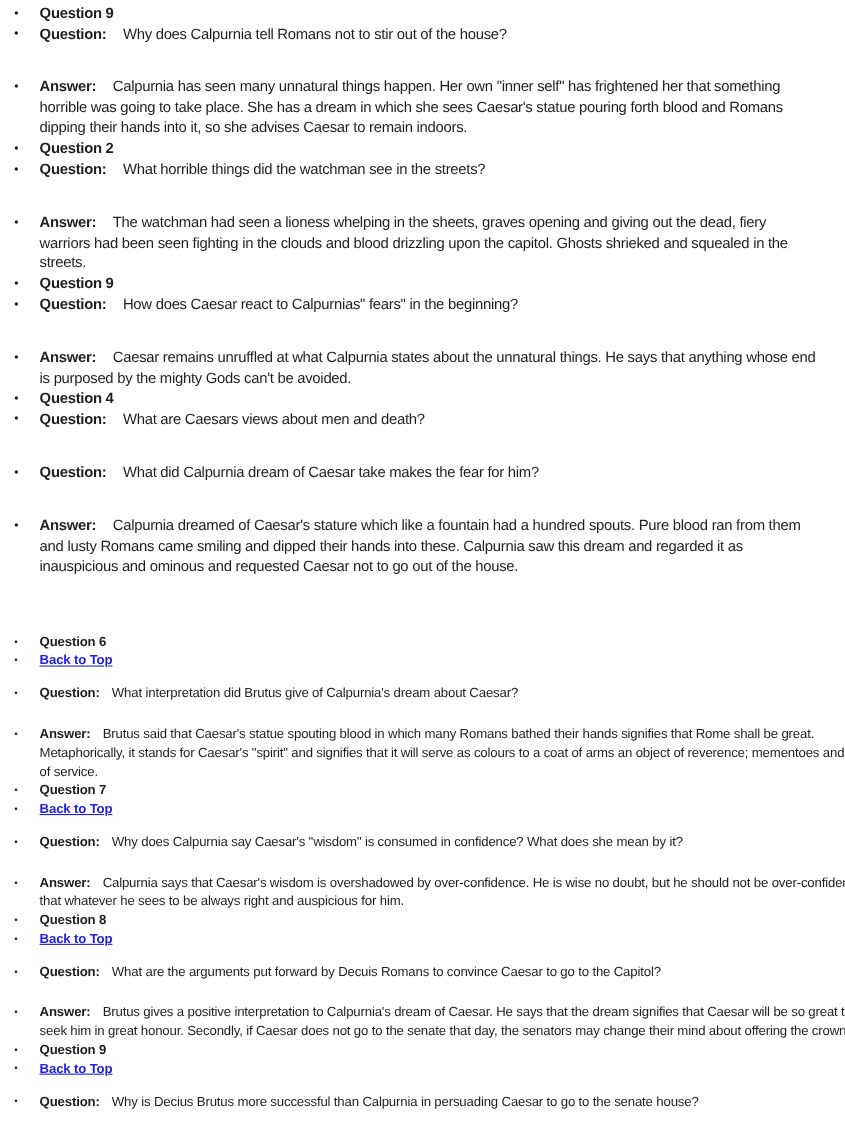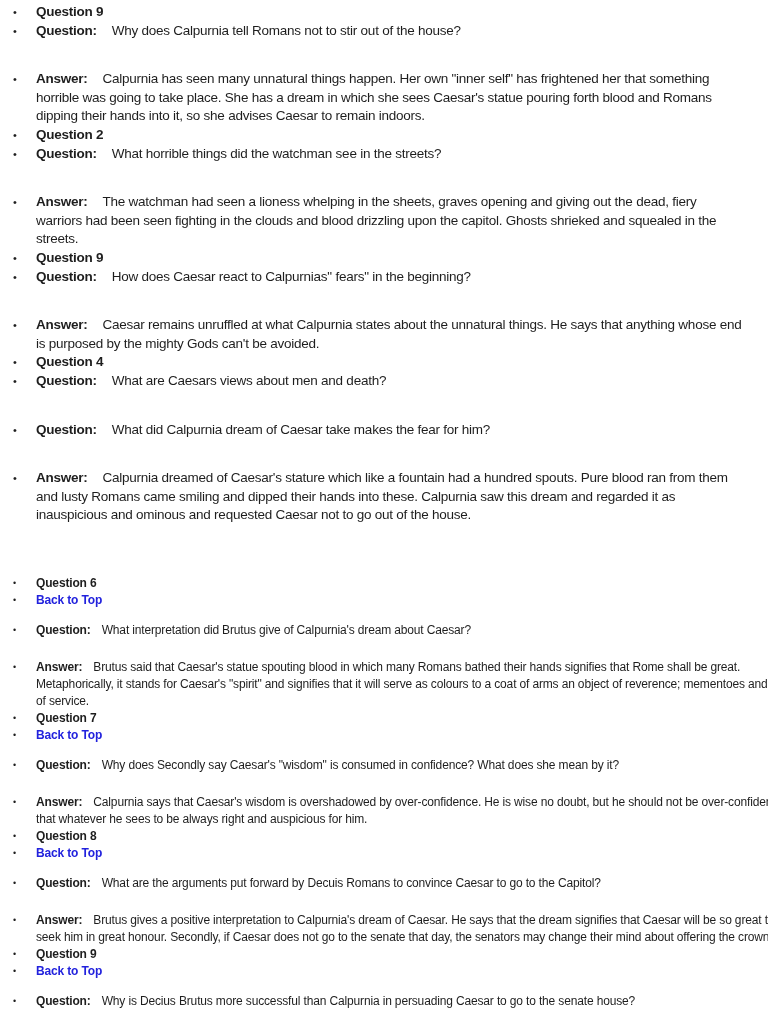--- a/index.html
+++ b/index.html
@@ -34,20 +34,21 @@
   }
   .sec-top .bullet { font-size: 11px; }
   .sec-bottom .bullet { font-size: 9px; }
 
   .kind-heading b, .label { font-weight: 700; }
   .sec-top .label { margin-right: 15px; }
   .sec-bottom .label { margin-right: 11px; }
 
   a.backtop {
     font-weight: 700;
+    text-decoration: underline;
     cursor: pointer;
   }
 </style>
 </head>
 <body style="background: rgb(255, 255, 255); color: rgb(30, 30, 30);">
 
 <main id="doc">
     <section class="sec sec-top">
       <div class="item kind-heading"><span class="bullet">•</span><b>Question 9</b></div>
       <div class="item kind-qa"><span class="bullet">•</span><b class="label">Question:</b><span class="txt">Why does Calpurnia tell Romans not to stir out of the house?</span></div>
@@ -63,21 +64,21 @@
       <div class="item kind-qa" style="margin-top: 30px;"><span class="bullet">•</span><b class="label">Question:</b><span class="txt">What did Calpurnia dream of Caesar take makes the fear for him?</span></div>
       <div class="item kind-qa" style="margin-top: 30px;"><span class="bullet">•</span><b class="label">Answer:</b><span class="txt">Calpurnia dreamed of Caesar's stature which like a fountain had a hundred spouts. Pure blood ran from them and lusty Romans came smiling and dipped their hands into these. Calpurnia saw this dream and regarded it as inauspicious and ominous and requested Caesar not to go out of the house.</span></div>
     </section>
     <section class="sec sec-bottom">
       <div class="item kind-heading"><span class="bullet">•</span><b>Question 6</b></div>
       <div class="item kind-link"><span class="bullet">•</span><a class="backtop" style="color: rgb(34, 34, 221);">Back to Top</a></div>
       <div class="item kind-qa" style="margin-top: 13px;"><span class="bullet">•</span><b class="label">Question:</b><span class="txt">What interpretation did Brutus give of Calpurnia's dream about Caesar?</span></div>
       <div class="item kind-qa" style="margin-top: 20px;"><span class="bullet">•</span><b class="label">Answer:</b><span class="txt">Brutus said that Caesar's statue spouting blood in which many Romans bathed their hands signifies that Rome shall be great. Metaphorically, it stands for Caesar's "spirit" and signifies that it will serve as colours to a coat of arms an object of reverence; mementoes and a bridge of service.</span></div>
       <div class="item kind-heading"><span class="bullet">•</span><b>Question 7</b></div>
       <div class="item kind-link"><span class="bullet">•</span><a class="backtop" style="color: rgb(34, 34, 221);">Back to Top</a></div>
-      <div class="item kind-qa" style="margin-top: 13px;"><span class="bullet">•</span><b class="label">Question:</b><span class="txt">Why does Secondly say Caesar's "wisdom" is consumed in confidence? What does she mean by it?</span></div>
+      <div class="item kind-qa" style="margin-top: 13px;"><span class="bullet">•</span><b class="label">Question:</b><span class="txt">Why does Calpurnia say Caesar's "wisdom" is consumed in confidence? What does she mean by it?</span></div>
       <div class="item kind-qa" style="margin-top: 20px;"><span class="bullet">•</span><b class="label">Answer:</b><span class="txt">Calpurnia says that Caesar's wisdom is overshadowed by over-confidence. He is wise no doubt, but he should not be over-confident about that whatever he sees to be always right and auspicious for him.</span></div>
       <div class="item kind-heading"><span class="bullet">•</span><b>Question 8</b></div>
       <div class="item kind-link"><span class="bullet">•</span><a class="backtop" style="color: rgb(34, 34, 221);">Back to Top</a></div>
       <div class="item kind-qa" style="margin-top: 13px;"><span class="bullet">•</span><b class="label">Question:</b><span class="txt">What are the arguments put forward by Decuis Romans to convince Caesar to go to the Capitol?</span></div>
       <div class="item kind-qa" style="margin-top: 20px;"><span class="bullet">•</span><b class="label">Answer:</b><span class="txt">Brutus gives a positive interpretation to Calpurnia's dream of Caesar. He says that the dream signifies that Caesar will be so great that all will seek him in great honour. Secondly, if Caesar does not go to the senate that day, the senators may change their mind about offering the crown to him.</span></div>
       <div class="item kind-heading"><span class="bullet">•</span><b>Question 9</b></div>
       <div class="item kind-link"><span class="bullet">•</span><a class="backtop" style="color: rgb(34, 34, 221);">Back to Top</a></div>
       <div class="item kind-qa" style="margin-top: 13px;"><span class="bullet">•</span><b class="label">Question:</b><span class="txt">Why is Decius Brutus more successful than Calpurnia in persuading Caesar to go to the senate house?</span></div>
     </section>
   </main>

